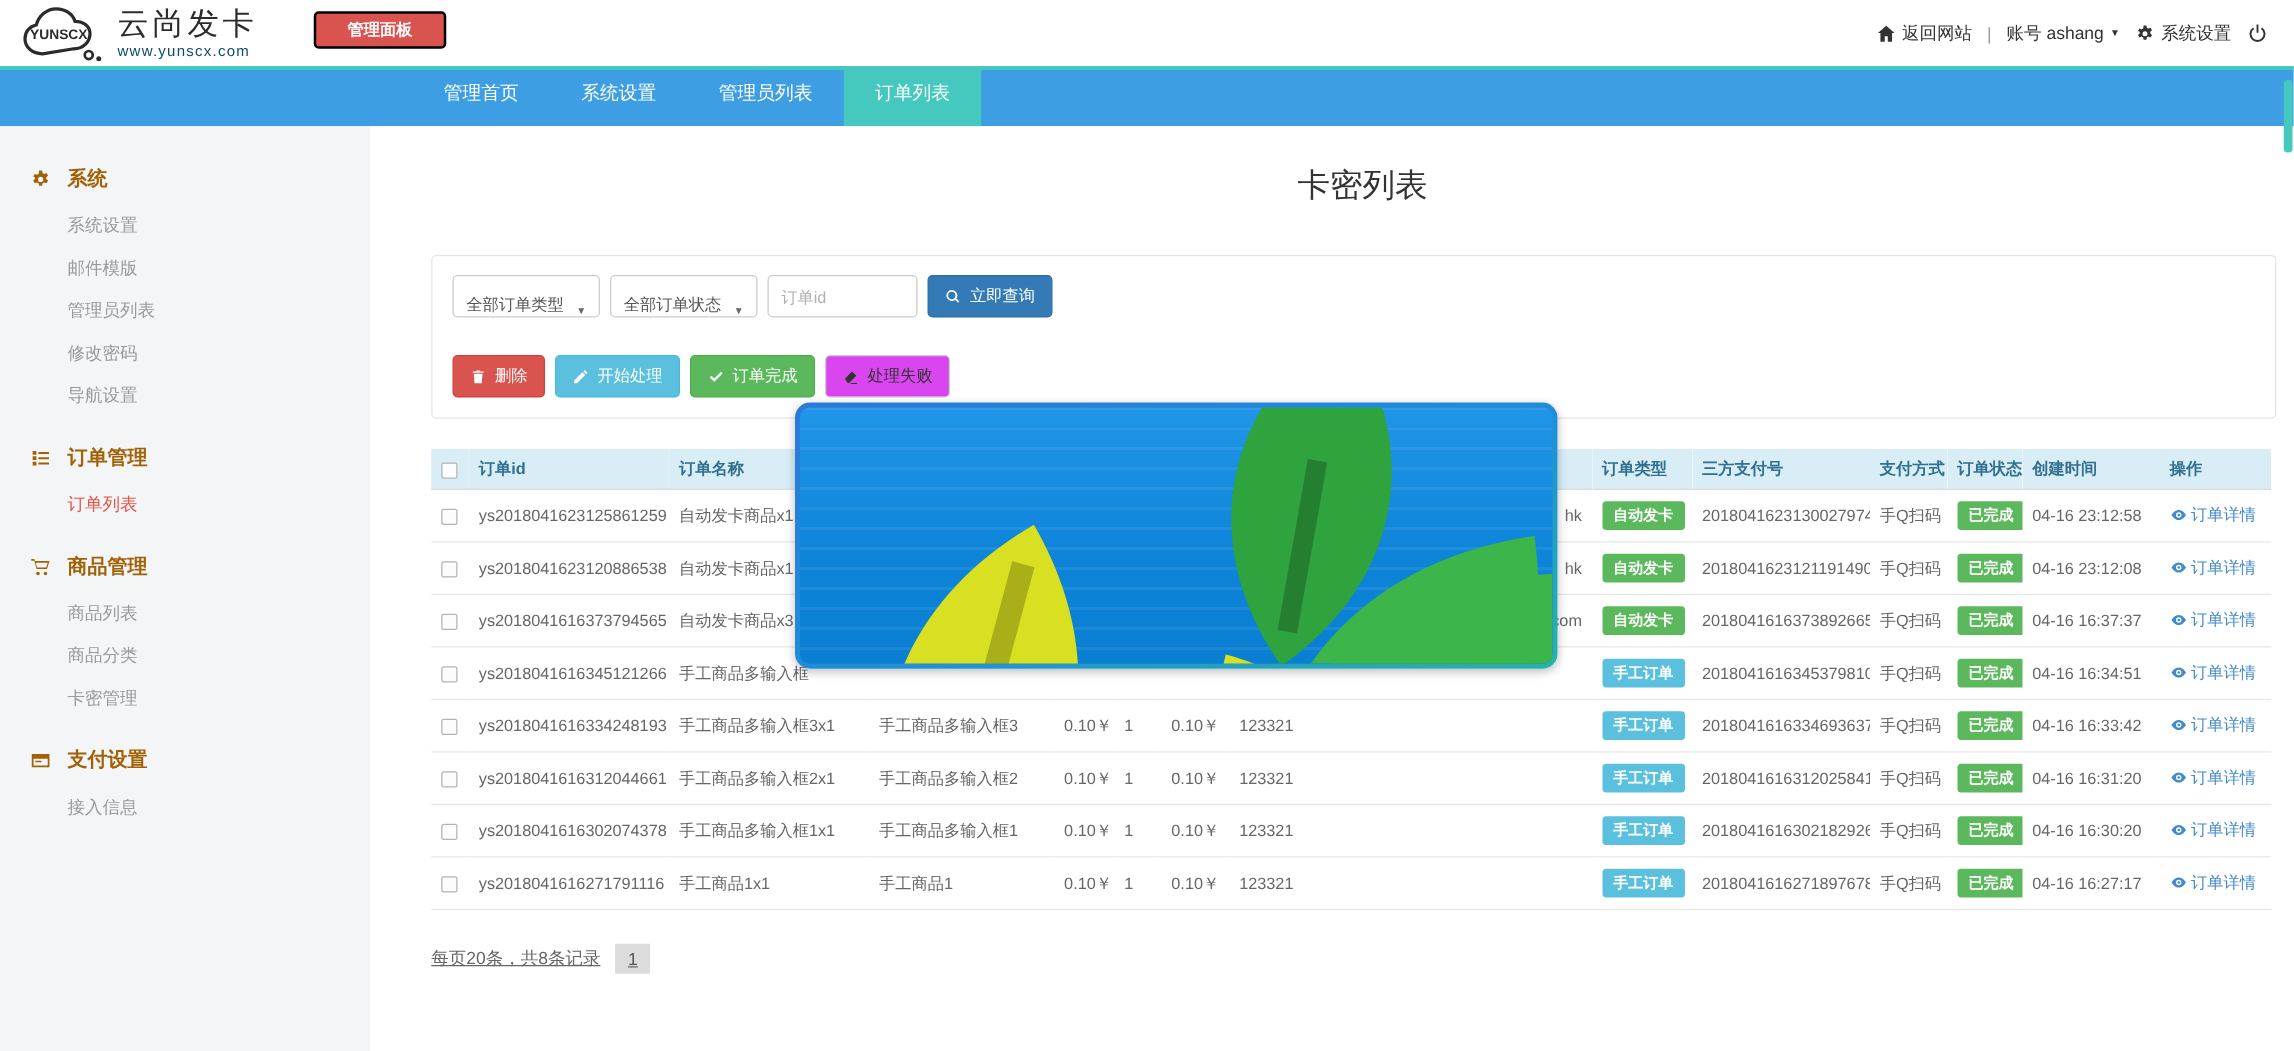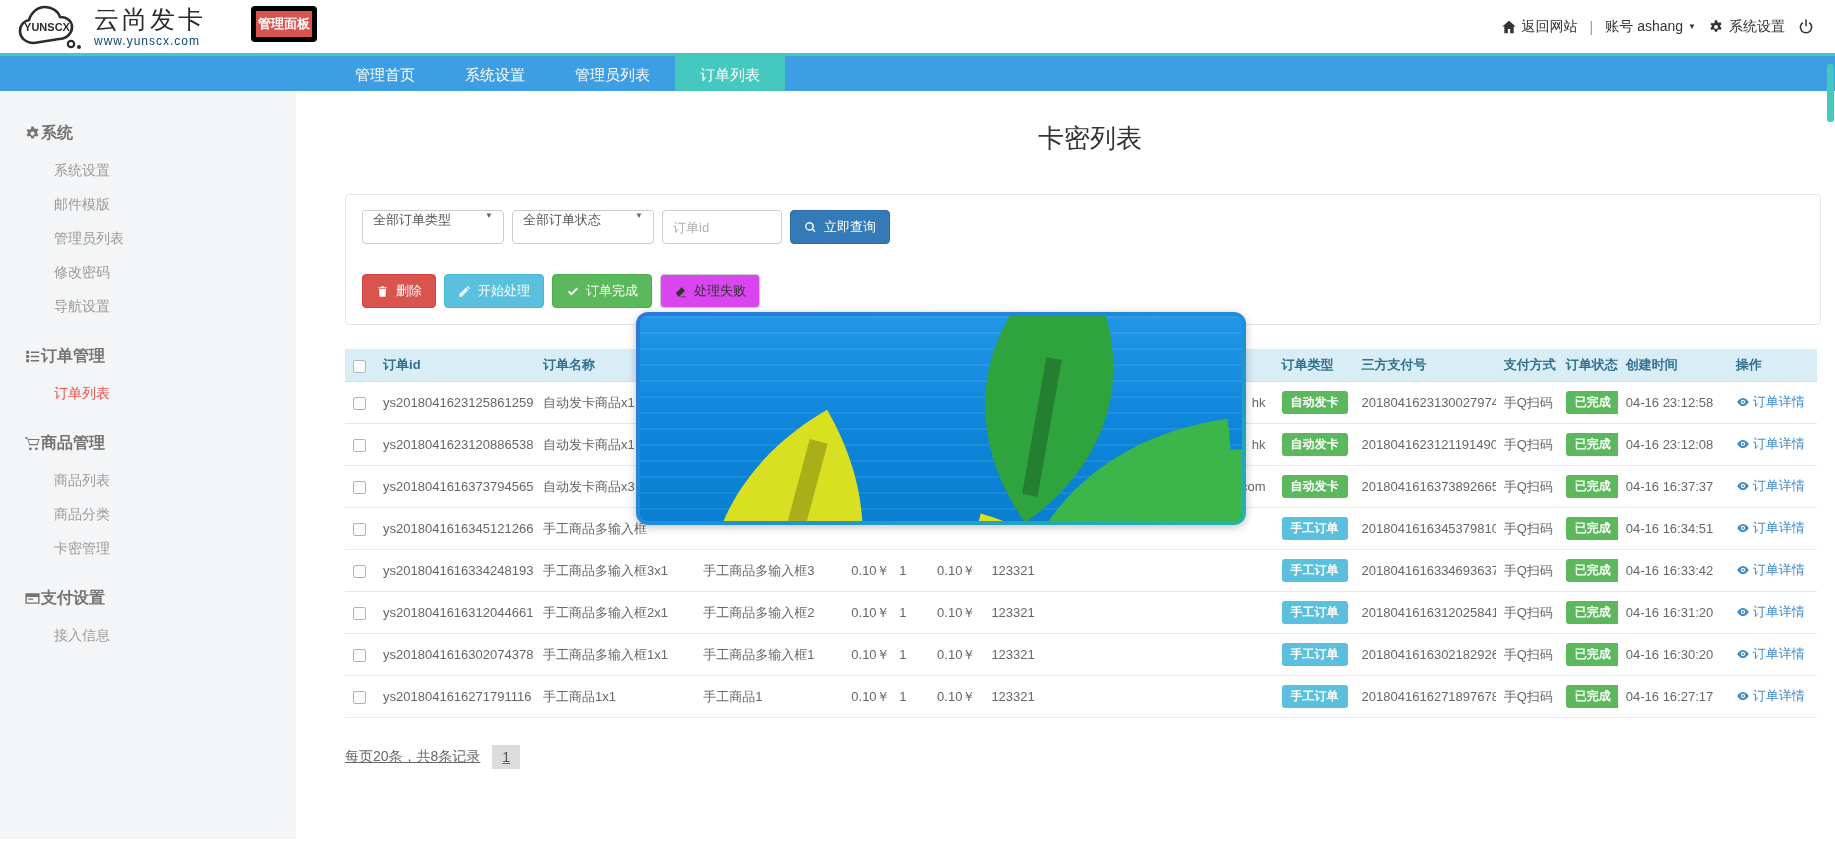--- a/index.html
+++ b/index.html
@@ -9,50 +9,50 @@
     background:#fff; color:#333; overflow:hidden; position:relative;
   }
   svg.ic { width:16px; height:16px; fill:currentColor; display:inline-block; vertical-align:middle; }
 
   
   .topbar { height:53px; display:flex; align-items:center; padding:0 20px 0 14px; background:#fff; }
   .brand { display:flex; align-items:flex-end; gap:4px; cursor:pointer; }
   .brand-text { line-height:1; padding-bottom:4px; }
   .brand-name { font-size:25px; color:#2b2b2b; letter-spacing:3px; font-weight:500; }
   .brand-url { font-size:12px; color:#0c4a6e; margin-top:3px; letter-spacing:1px; }
-  .badge-admin { background:#d9534f; border:5px solid #000000; color:#fff; font-size:13px; font-weight:bold;
-    padding:4px 2px; border-radius:4px; margin-left:45px; margin-top:-6px; }
+  .badge-admin { background:#d9534f; border:2px solid #000000; color:#fff; font-size:13px; font-weight:bold;
+    padding:4px 25px; border-radius:4px; margin-left:45px; margin-top:-6px; }
   .top-right { margin-left:auto; display:flex; align-items:center; gap:12px; font-size:14px; color:#333; }
   .top-right a { color:#333; text-decoration:none; display:inline-flex; align-items:center; gap:5px; cursor:pointer;text-align:center; }
   .sep { color:#999; }
   .caret { font-size:8px; color:#333; }
 
   
-  .navbar { height:38px; background:#3d9ee3; border-top:3px solid #45c8be; display:flex; padding-left:330px; }
+  .navbar { height:48px; background:#3d9ee3; border-top:3px solid #45c8be; display:flex; padding-left:330px; }
   .nav-tab { color:#fff; font-size:15px; line-height:37px; padding:0 25px; cursor:pointer; }
   .nav-tab.active { background:#45c8be; }
 
   
   .layout { display:flex; height:748px; }
   .sidebar { width:296px; flex-shrink:0; background:#f4f5f6; padding-top:24px; }
   .side-section { margin-bottom:14px; }
-  .side-title { display:flex; align-items:center; padding:8px 0 10px 24px;
-    font-size:16px; font-weight:bold; color:#737373; cursor:pointer; }
+  .side-title { display:flex; align-items:center; gap:13px; padding:8px 0 10px 24px;
+    font-size:16px; font-weight:bold; color:#a16207; cursor:pointer; }
   .side-title svg.ic { width:17px; height:17px; }
   .side-item { padding:8px 0 8px 54px; font-size:14px; color:#9a9a9a; cursor:pointer; }
   .side-item.active { color:#e8524a; }
 
   .main { flex:1; position:relative; background:#fff; }
   .page-title { margin:30px 0 38px 49px; font-size:26px; color:#333; font-weight:500;text-align:center; }
 
   
   .panel { margin:0 14px 0 49px; border:1px solid #e5e5e5; border-radius:4px; padding:15px 16px 16px; }
   .filter-row { display:flex; gap:8px; align-items:center; }
-  .fselect { width:142px; height:34px; border:1px solid #ccc; border-radius:4px; background:#fff;
-    display:flex; align-items:flex-start; justify-content:space-between; padding:0 10px;
+  .fselect { width:118px; height:34px; border:1px solid #ccc; border-radius:4px; background:#fff;
+    display:flex; align-items:flex-end; justify-content:space-between; padding:0 10px;
     font-size:13px; color:#555; cursor:pointer; }
   .fselect .caret { color:#666; }
   .finput { width:120px; height:34px; border:1px solid #ccc; border-radius:4px; padding:0 10px;
     font-size:13px; color:#555; outline:none; }
   .finput::placeholder { color:#b0b0b0; }
   .btn { height:34px; border-radius:4px; border:1px solid transparent; font-size:13px; color:#fff;
     display:inline-flex; align-items:center; gap:7px; padding:0 13px; cursor:pointer; background:none; }
   .btn svg.ic { width:13px; height:13px; }
   .btn.primary { background:#337ab7; border-color:#2e6da4; }
   .btn.danger  { background:#d9534f; border-color:#d43f3a; }

